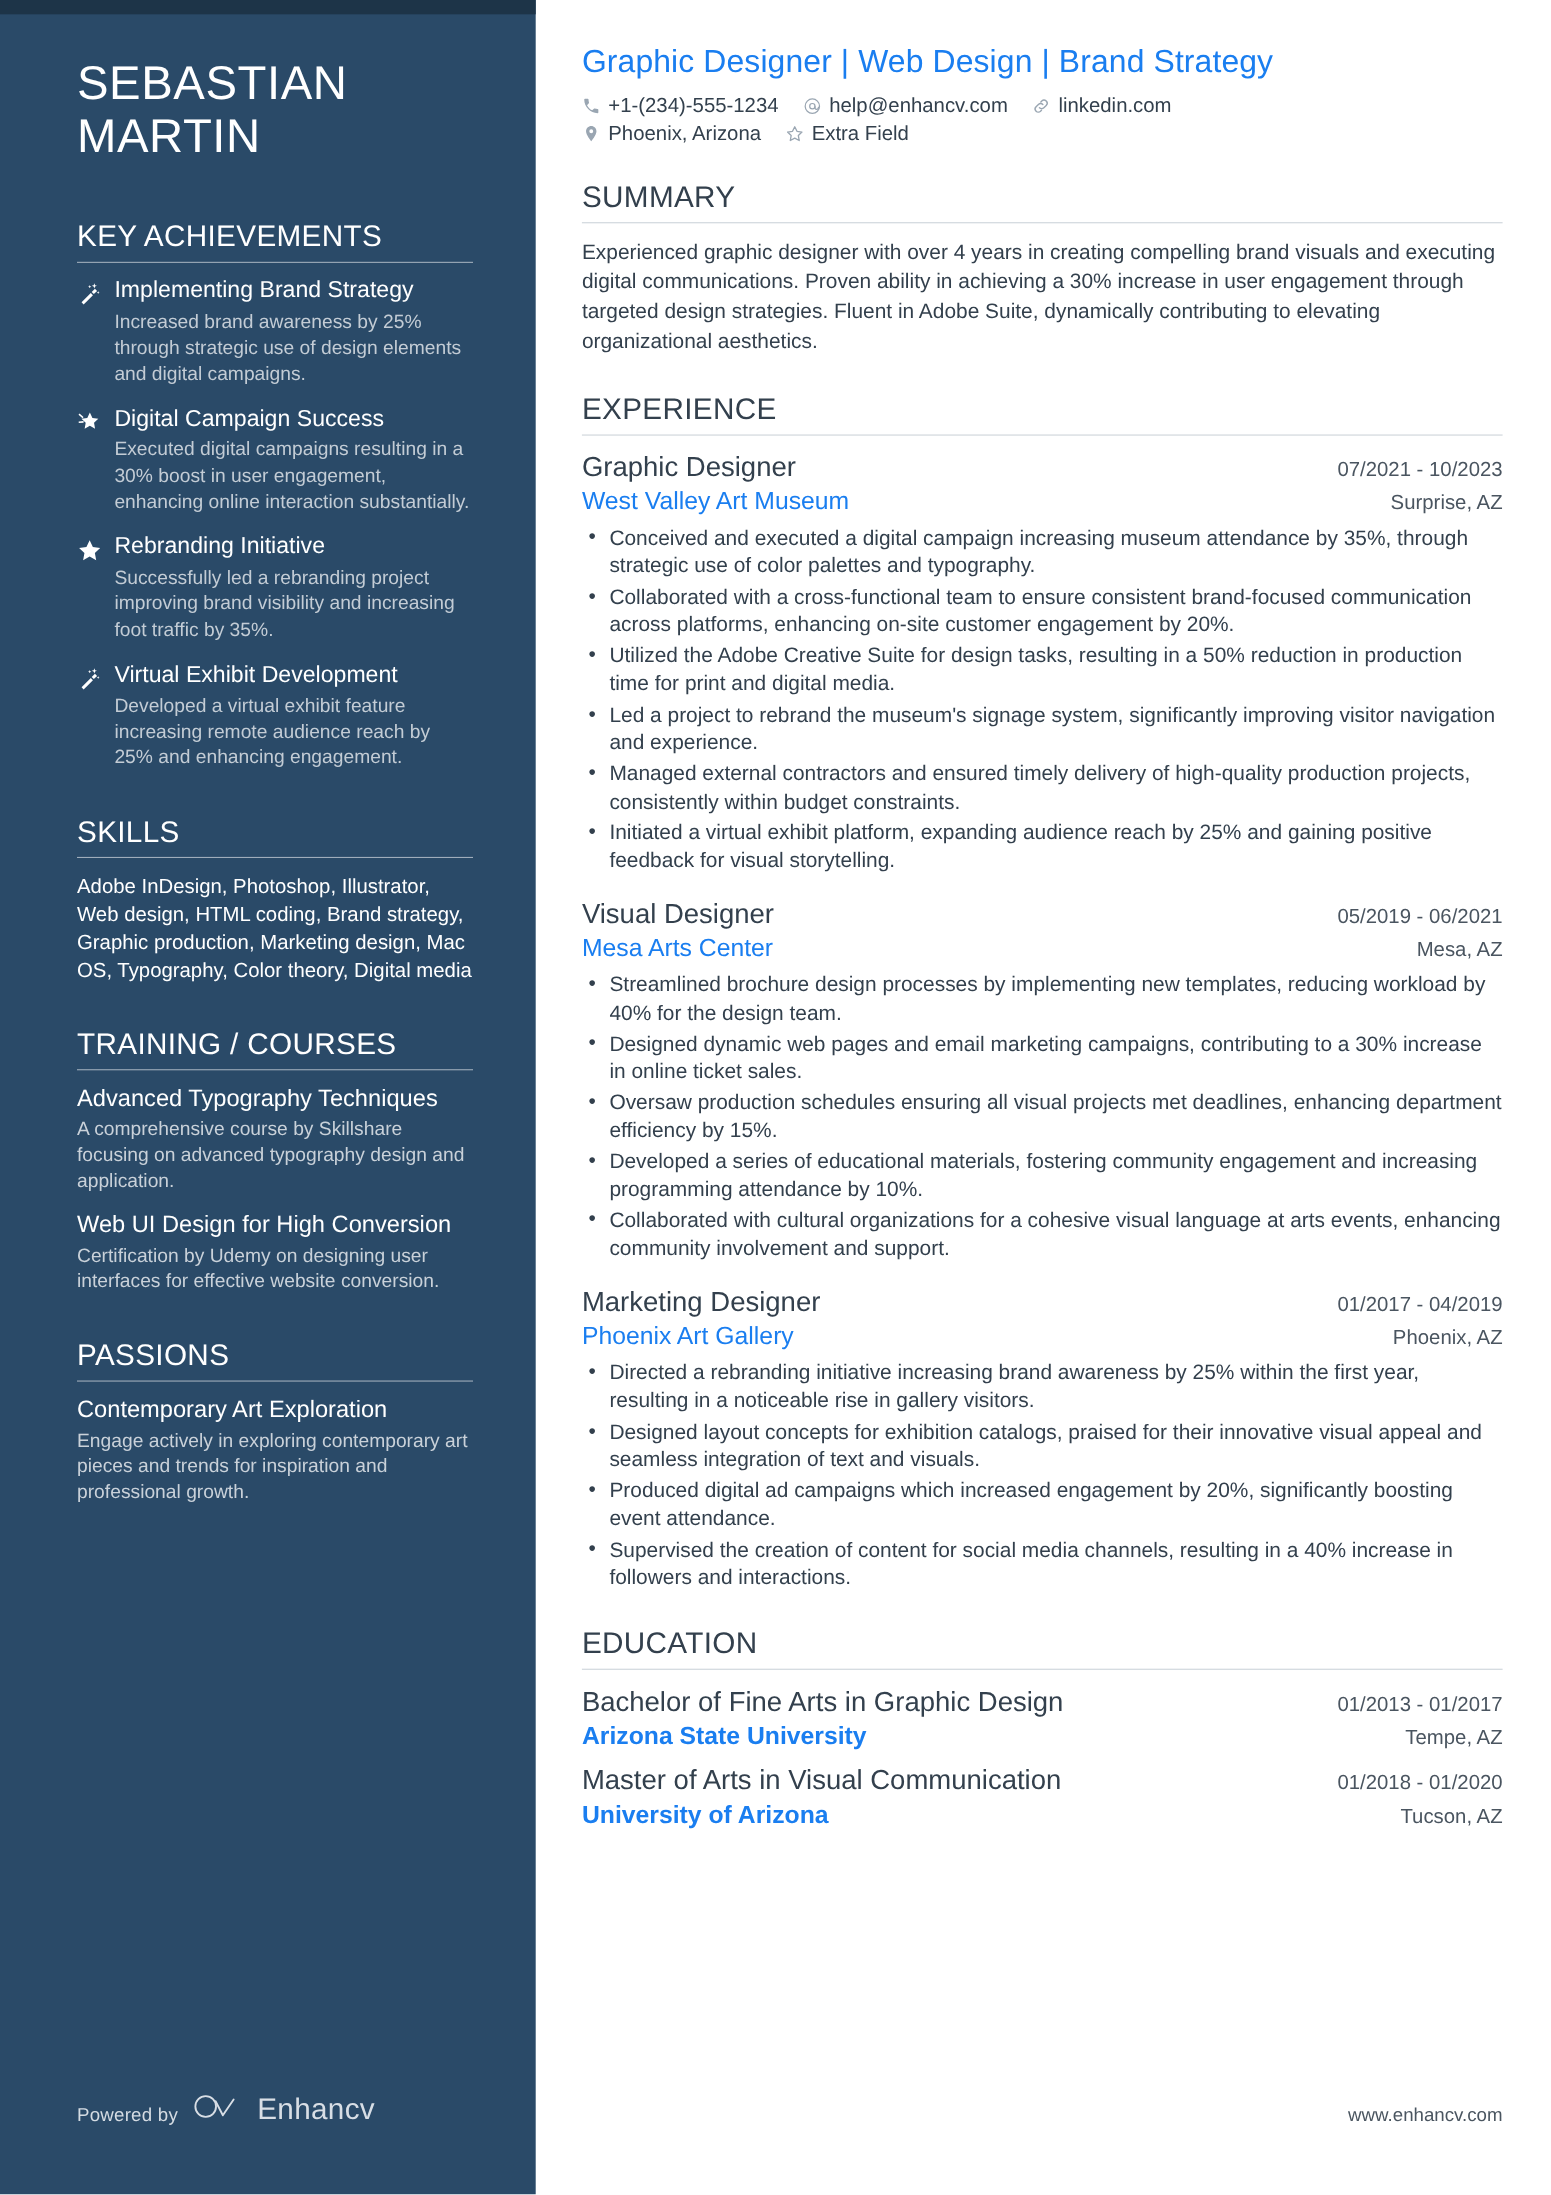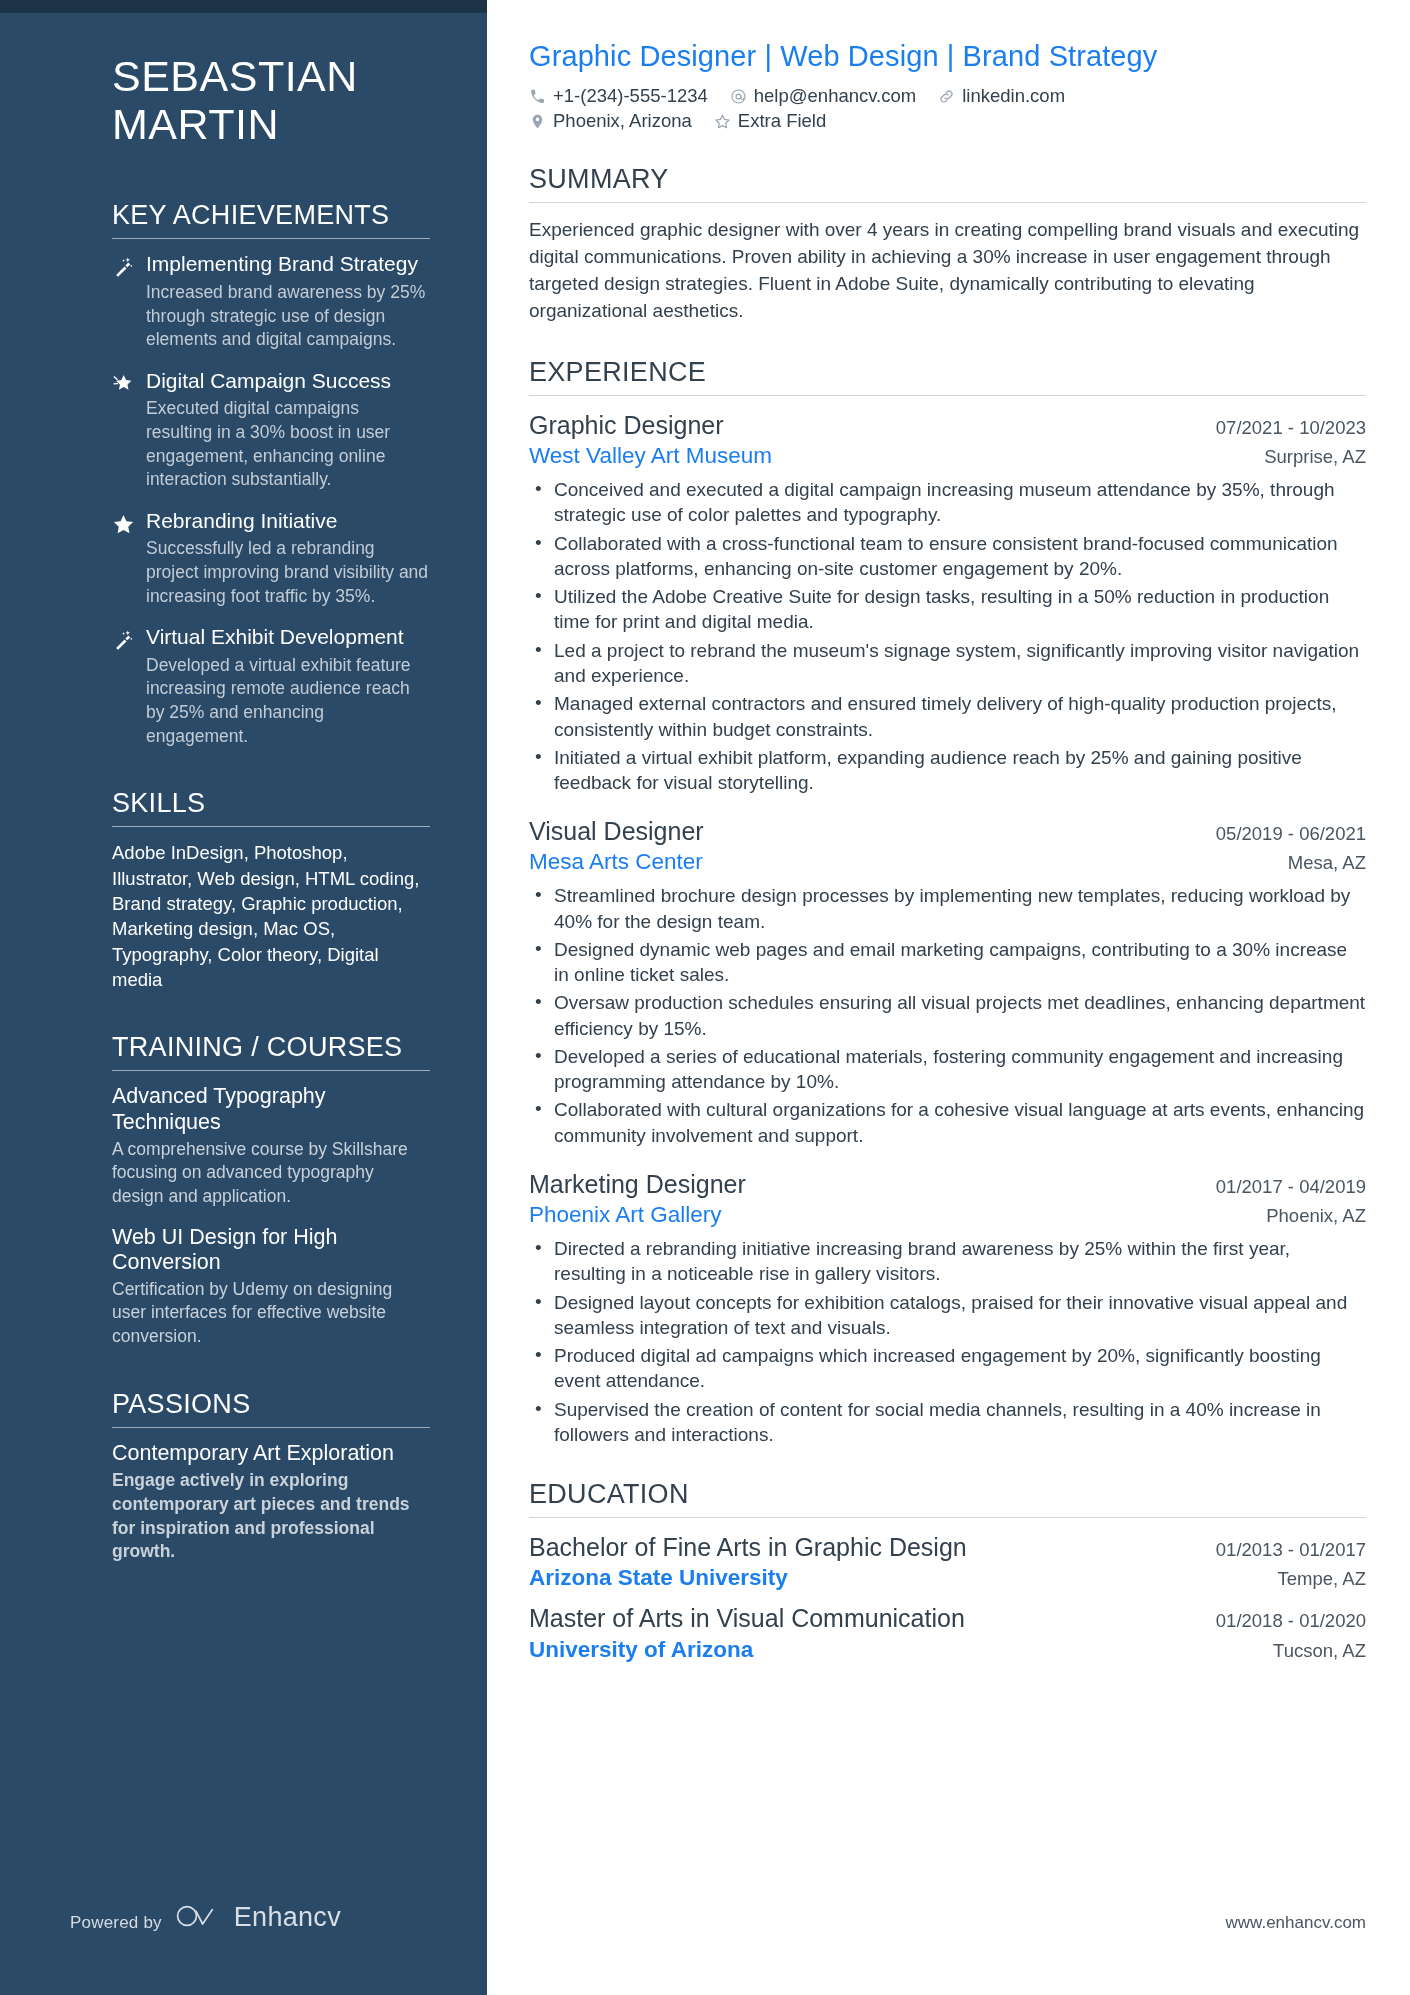--- a/index.html
+++ b/index.html
@@ -10,21 +10,21 @@
     -webkit-font-smoothing:antialiased;
   }
   .page { position:relative; width:1410px; height:1995px; display:flex; background:#ffffff; }
 
   
   .sidebar {
     width:487px; flex:0 0 487px;
     background:#2a4a68;
     color:#ffffff;
     position:relative;
-    padding:0 57px 0 112px;
+    padding:0 57px 0 70px;
   }
   .sidebar-topbar {
     position:absolute; top:0; left:0; right:0; height:13px;
     background:#1d3448;
   }
   .name-block { padding-top:52px; }
   .name-line {
     font-size:43px; line-height:1.12; font-weight:400;
     letter-spacing:0.5px; color:#ffffff;
   }
@@ -46,21 +46,21 @@
   .ach-title { font-size:21px; line-height:1.17; color:#ffffff; margin-bottom:4px; }
   .ach-desc { font-size:17.5px; line-height:1.35; color:#c3ccd5; }
 
   .skills-text { font-size:18.5px; line-height:1.37; color:#ffffff; }
 
   .course { margin-bottom:16px; }
   .course-title { font-size:21.5px; line-height:1.17; color:#ffffff; margin-bottom:3px; }
   .course-desc { font-size:17.5px; line-height:1.35; color:#c9d1d9; }
 
   .passion-title { font-size:21.5px; line-height:1.2; color:#ffffff; margin-bottom:3px; }
-  .passion-desc { font-size:17.5px; line-height:1.35; color:#c9d1d9;font-weight:bold; }
+  .passion-desc { font-size:17.5px; line-height:1.35; color:#c9d1d9; }
 
   .powered {
     position:absolute; left:70px; bottom:62px;
     display:flex; align-items:flex-end; gap:13px;
   }
   .powered-label { font-size:17px; color:#d5dce3; letter-spacing:0.2px; }
   .enhancv-word { font-size:27px; color:#d8dee5; letter-spacing:0.3px; }
 
   
   .main { flex:1 1 auto; padding:38px 44px 0 42px; position:relative; }

